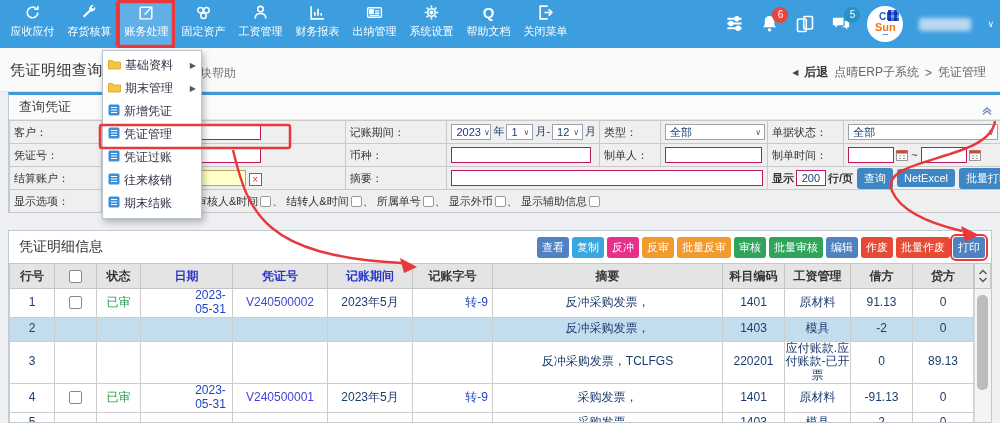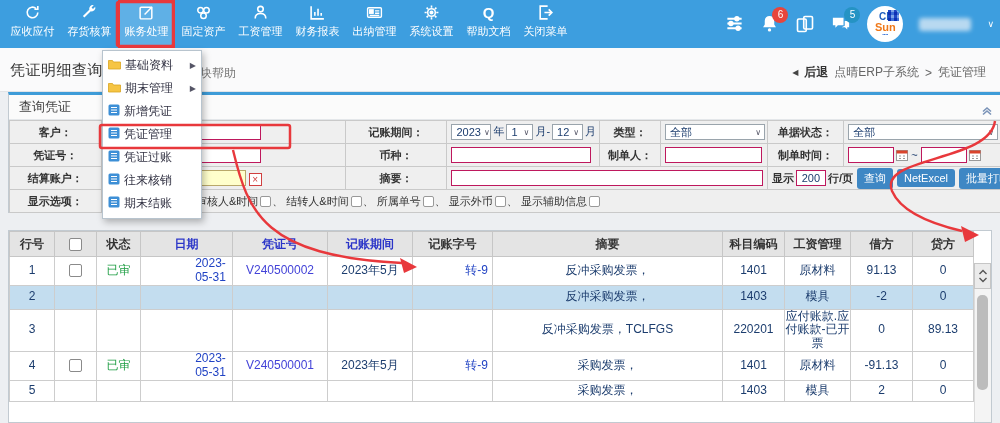--- a/index.html
+++ b/index.html
@@ -33,21 +33,21 @@
   .crumbs { position:absolute; right:14px; top:16px; font-size:12px; color:#666; display:flex; gap:6px; align-items:center; }
   .crumbs .back { color:#333; font-weight:bold; }
   .crumbs .tri { font-size:8px; color:#444; }
 
   
   .qpanel { position:absolute; left:8px; top:92px; width:1000px; height:121px; background:#0369a1; border:1px solid #C2CAD1; border-top:3px solid #3E9CD8; }
   .qhead { height:25px; line-height:24px; padding-left:10px; font-size:13px; color:#444; background:#FBFBFB; border-bottom:1px solid #E4E7EA; position:relative; }
   .qcollapse { position:absolute; right:14px; top:5px; cursor:pointer; }
   table.qform { width:100%; border-collapse:collapse; table-layout:fixed; background:#EFEFEF; }
   .qform td { border:1px solid #C9C9C9; height:23px; padding:0 4px; font-size:11px; color:#1C3D6E; white-space:nowrap; overflow:hidden; }
-  .qform td.lbl { text-align:center; font-weight:bold; color:#333; }
+  .qform td.lbl { text-align:left; font-weight:normal; color:#333; }
   .inp { background:#fff; border:1px solid #be185d; height:16px; font-size:11px; color:#1C3D6E; padding:0 3px; font-family:inherit; }
   .w155{width:155px} .w140{width:140px} .w300{width:100%} .w30{width:30px;text-align:center} .w46{width:46px}
   .inp.yellow { background:#FFFFCC; border-color:#B9A86A; width:140px; }
   .sel { display:inline-flex; align-items:center; justify-content:space-between; background:#fff; border:1px solid #9AA4AC; height:16px; font-size:11px; color:#1C3D6E; padding:0 3px 0 4px; vertical-align:middle; cursor:pointer; }
   .sel .chev { color:#556; font-size:8px; margin-left:3px; }
   .sw40{width:40px} .sw26{width:27px} .sw30{width:31px} .sw100{width:100px} .sw150{width:150px}
   .unit { margin:0 2px; }
   .clrbtn { display:inline-block; width:13px; height:13px; border:1px solid #D04040; color:#D04040; background:#fff; font-size:10px; line-height:11px; text-align:center; vertical-align:middle; margin-left:3px; cursor:pointer; }
   .calic { vertical-align:middle; margin-left:2px; cursor:pointer; }
   .qbtn { display:inline-block; background:#3E87C4; color:#fff; font-size:11px; padding:3px 7px; border-radius:3px; margin-left:4px; cursor:pointer; }
@@ -312,20 +312,36 @@
         <span>所属单号</span><span class="cbx"></span><span>、</span>
         <span>显示外币</span><span class="cbx"></span><span>、</span>
         <span>显示辅助信息</span><span class="cbx"></span>
       </td>
     </tr>
   </tbody>
     </table>
 </div>
 
 <div class="dpanel">
+  <div class="dtoolbar">
+    <span class="dtitle">凭证明细信息</span>
+    <span class="dbtns">
+      <span class="dbtn" style="background:#5081C1">查看</span>
+      <span class="dbtn" style="background:#38A8DF">复制</span>
+      <span class="dbtn" style="background:#E6308C">反冲</span>
+      <span class="dbtn" style="background:#F29A2E">反审</span>
+      <span class="dbtn" style="background:#F29A2E">批量反审</span>
+      <span class="dbtn" style="background:#2FA45B">审核</span>
+      <span class="dbtn" style="background:#2FA45B">批量审核</span>
+      <span class="dbtn" style="background:#5081C1">编辑</span>
+      <span class="dbtn" style="background:#E74A34">作废</span>
+      <span class="dbtn" style="background:#E74A34">批量作废</span>
+      <span class="dbtn hl" style="background:#5081C1">打印</span>
+    </span>
+  </div>
 
   <table class="dtable">
     <colgroup>
         <col style="width:45px">
         <col style="width:42px">
         <col style="width:44px">
         <col style="width:92px">
         <col style="width:95px">
         <col style="width:85px">
         <col style="width:80px">

